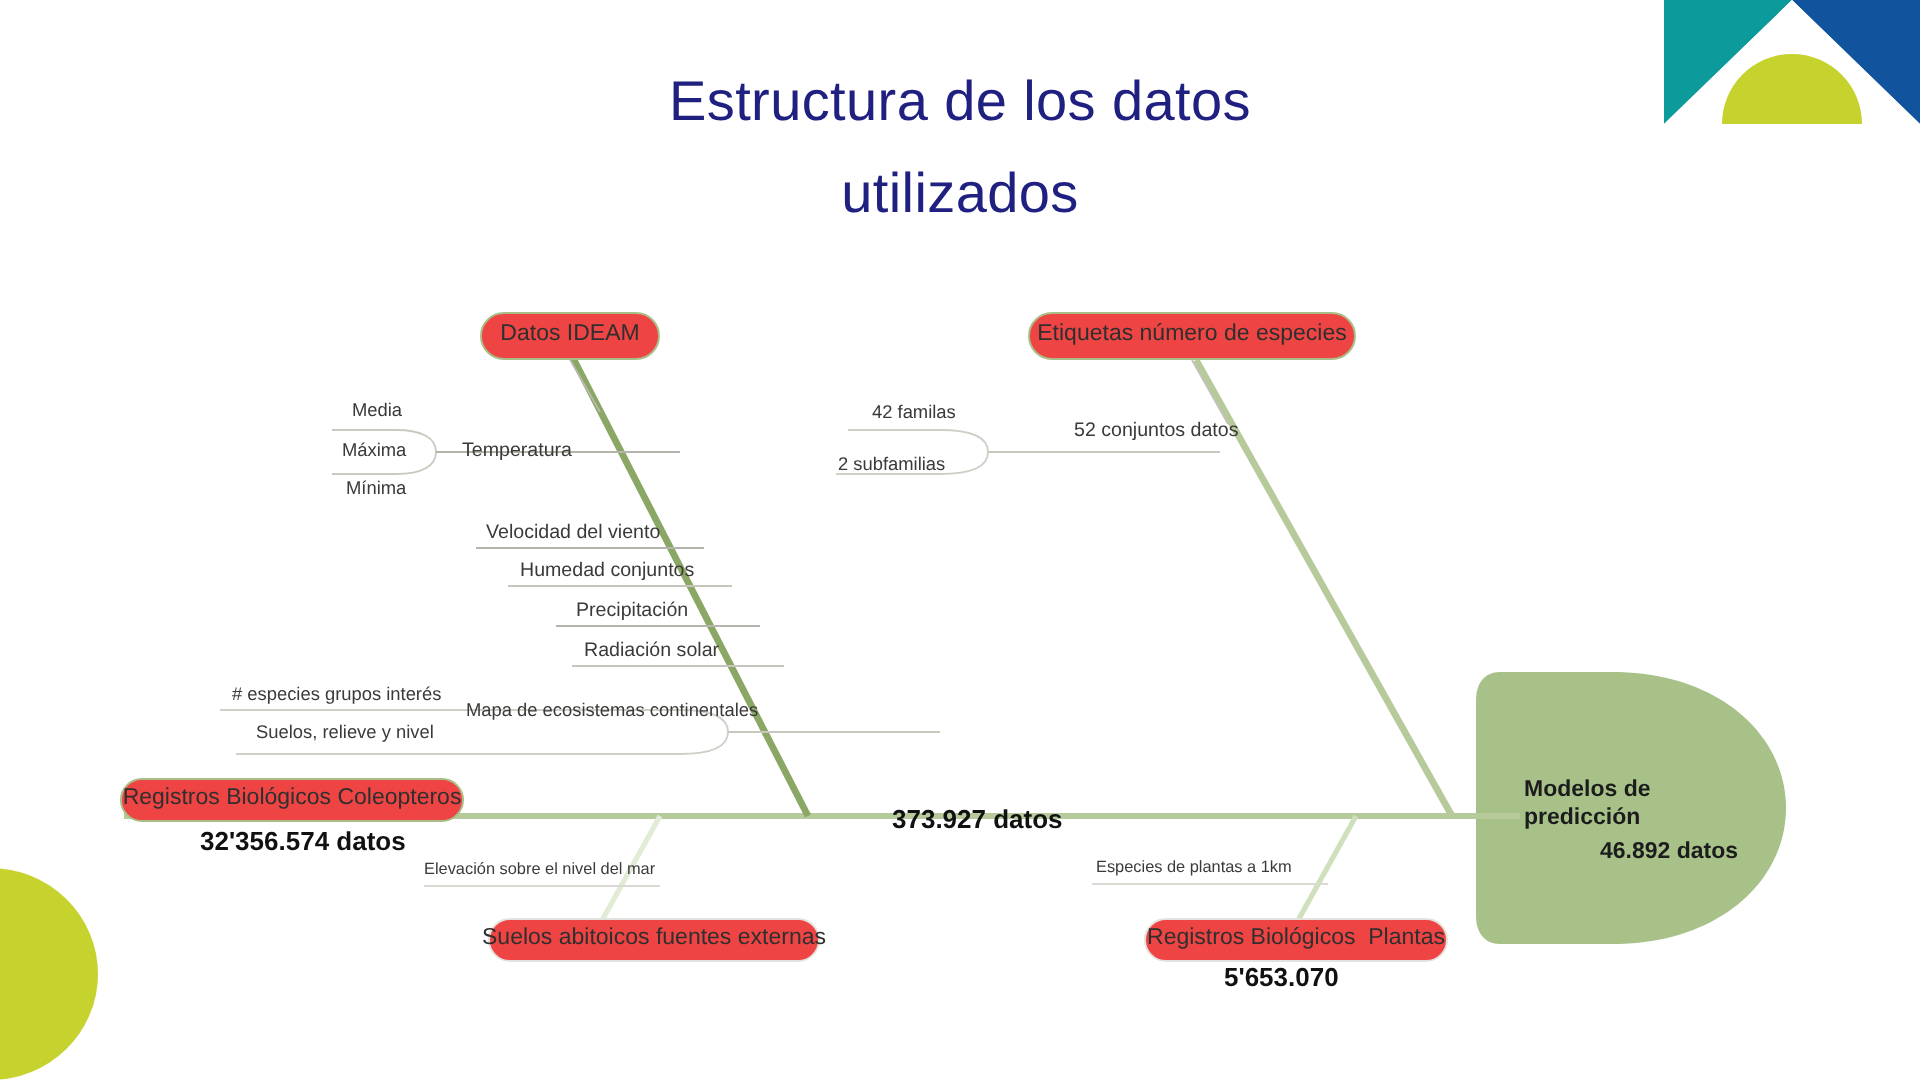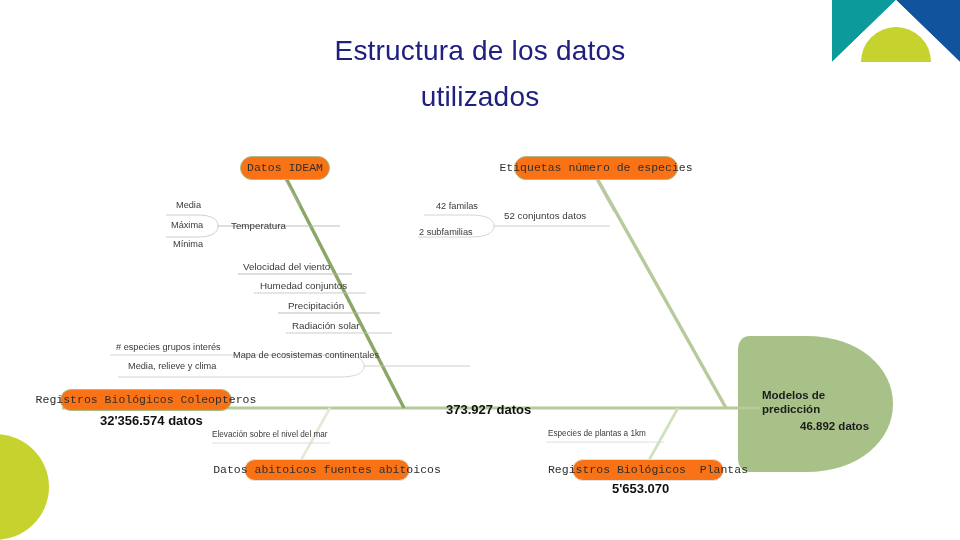--- a/index.html
+++ b/index.html
@@ -57,30 +57,29 @@
     top: 0;
     width: 960px;
     height: 540px;
   }
 
   
   .pill {
     position: absolute;
     box-sizing: border-box;
     border-radius: 999px;
-    background: #f97316;
+    background: #ef4444;
     color: #2f2f2f;
     font-size: 11.5px;
     line-height: 1;
     display: flex;
     align-items: center;
     justify-content: center;
     padding: 0 14px;
     white-space: pre;
-    font-family: Liberation Mono, monospace;
   }
   .pill.green-outline { border: 1.4px solid #a9bd86; }
   .pill.grey-outline  { border: 1.2px solid #e2e2de; }
 
   
   .lbl {
     position: absolute;
     color: #3a3a3a;
     font-size: 9.2px;
     line-height: 1;
@@ -182,21 +181,21 @@
 
 <div class="pill green-outline" style="left:514px; top:156px; width:164px; height:24px;">
   <span>Etiquetas número de especies</span>
 </div>
 
 <div class="pill green-outline" style="left:60px; top:389px; width:172px; height:22px;">
   <span>Registros Biológicos Coleopteros</span>
 </div>
 
 <div class="pill grey-outline" style="left:244px; top:459px; width:166px; height:22px;">
-  <span>Datos abitoicos fuentes abitoicos</span>
+  <span>Suelos abitoicos fuentes externas</span>
 </div>
 
 <div class="pill grey-outline" style="left:572px; top:459px; width:152px; height:22px;">
   <span>Registros Biológicos  Plantas</span>
 </div>
 
 <div class="count" style="left:100px; top:414px;">32'356.574 datos</div>
 
 <div class="count" style="left:446px; top:403px;">373.927 datos</div>
 
@@ -206,20 +205,20 @@
 <div class="lbl" style="left:171px; top:221px;">Máxima</div>
 <div class="lbl" style="left:173px; top:240px;">Mínima</div>
 <div class="lbl md" style="left:231px; top:221px;">Temperatura</div>
 <div class="lbl md" style="left:243px; top:262px;">Velocidad del viento</div>
 <div class="lbl md" style="left:260px; top:281px;">Humedad conjuntos</div>
 <div class="lbl md" style="left:288px; top:301px;">Precipitación</div>
 <div class="lbl md" style="left:292px; top:321px;">Radiación solar</div>
 
 <div class="lbl" style="left:436px; top:202px;">42 familas</div>
 <div class="lbl" style="left:419px; top:228px;">2 subfamilias</div>
-<div class="lbl md" style="left:504px; top:211px;">52 conjuntos datos</div>
+<div class="lbl md" style="left:537px; top:211px;">52 conjuntos datos</div>
 
 <div class="lbl" style="left:116px; top:343px;"># especies grupos interés</div>
-<div class="lbl" style="left:128px; top:362px;">Media, relieve y clima</div>
+<div class="lbl" style="left:128px; top:362px;">Suelos, relieve y nivel</div>
 <div class="lbl" style="left:233px; top:351px;">Mapa de ecosistemas continentales</div>
 
 <div class="lbl sm" style="left:212px; top:431px;">Elevación sobre el nivel del mar</div>
 <div class="lbl sm" style="left:548px; top:430px;">Especies de plantas a 1km</div>
 
 </body></html>

